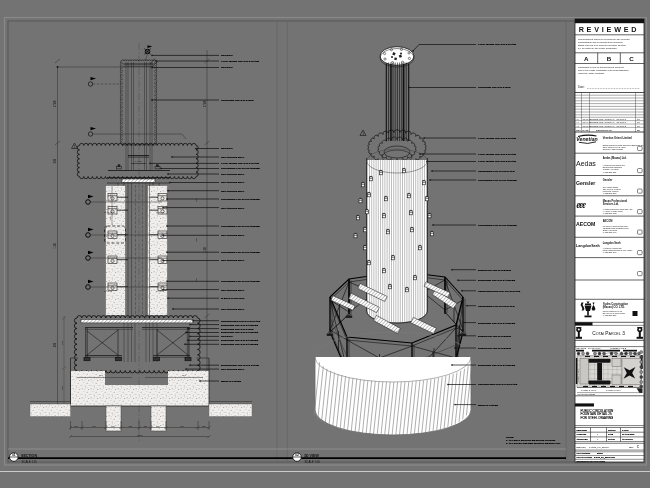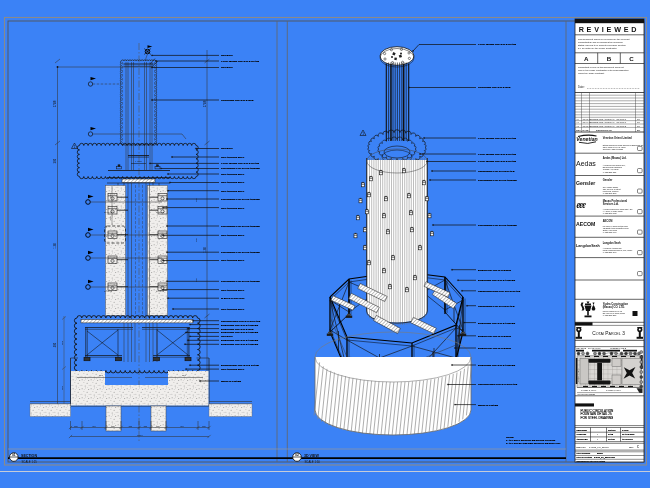--- a/index.html
+++ b/index.html
@@ -1,15 +1,15 @@
 <!DOCTYPE html>
 <html><head><meta charset="utf-8"><style>
 html,body{margin:0;padding:0;background:#ffffff;}
 *{box-sizing:border-box;}
-.page{position:relative;width:650px;height:488px;background:#3b82f6;font-family:"Liberation Sans",sans-serif;overflow:hidden;}
+.page{position:relative;width:650px;height:488px;background:#737373;font-family:"Liberation Sans",sans-serif;overflow:hidden;}
 svg text{font-family:"Liberation Sans",sans-serif;fill:#111;}
 </style></head><body>
 <div class="page">
 <svg width="650" height="488" viewBox="0 0 650 488">
 <defs>
 <pattern id="st" width="9" height="9" patternUnits="userSpaceOnUse">
 <rect width="9" height="9" fill="#f0eeec"></rect>
 <circle cx="1.1" cy="1.8" r="0.5" fill="#8d8d8d"></circle>
           <circle cx="4.6" cy="0.9" r="0.45" fill="#9a9a9a"></circle>
 <circle cx="7.7" cy="2.6" r="0.5" fill="#909090"></circle>

